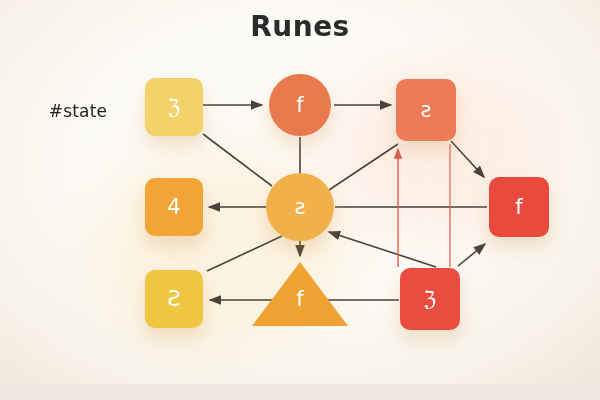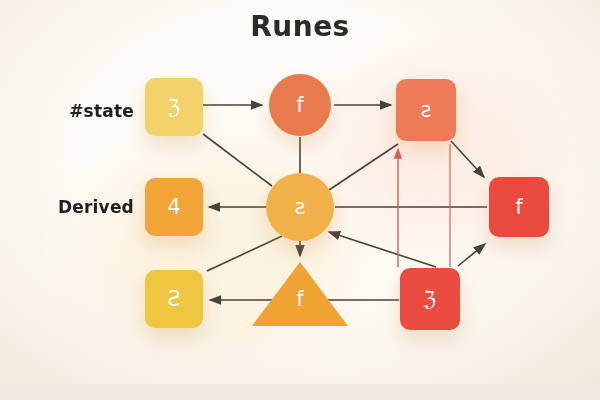--- a/index.html
+++ b/index.html
@@ -9,22 +9,22 @@
     background:radial-gradient(ellipse at 48% 42%, #fdfbf7 45%, #f7f1e7 78%, #efe7da 100%);
   }
   .glow{position:absolute;border-radius:50%;filter:blur(28px);opacity:.55;pointer-events:none;}
   .glow.g1{left:90px;top:150px;width:260px;height:200px;background:#fbeccd;}
   .glow.g2{left:330px;top:60px;width:220px;height:180px;background:#fde4d6;}
   .title{
     position:absolute;left:0;top:10px;width:100%;text-align:center;
     font-size:28px;font-weight:700;letter-spacing:.5px;color:#2b2b2b;
   }
   .rowlabel{
-    position:absolute;left:22px;width:112px;text-align:right;
-    font-size:17px;font-weight:700;color:#1f1f1f;letter-spacing:.2px;
+    position:absolute;left:22px;width:112px;text-align:center;
+    font-size:17px;font-weight:400;color:#1f1f1f;letter-spacing:.2px;
   }
   .rowlabel.r1{top:101px;} .rowlabel.r2{top:197px;} .rowlabel.r3{top:290px;}
   .edges{position:absolute;left:0;top:0;z-index:1;}
   .node{
     position:absolute;z-index:2;display:flex;align-items:center;justify-content:center;
     color:#ffffff;box-shadow:0 10px 18px rgba(215,150,80,.25);
   }
   .node .glyph{font-size:21px;line-height:1;font-weight:400;}
   .square{border-radius:10px;}
   .circle{border-radius:50%;}
@@ -38,21 +38,20 @@
 </head>
 <body>
 
 <div class="stage">
   <div class="glow g1"></div>
   <div class="glow g2"></div>
 
   <div class="title">Runes</div>
 
   <div class="rowlabel r1">#state</div>
-  <div class="rowlabel r2">Derived</div>
 
   <svg class="edges" width="600" height="400" viewBox="0 0 600 400">
     <defs>
       <marker id="ad" viewBox="0 0 8 6" refX="7" refY="3" markerWidth="8" markerHeight="6" orient="auto">
         <path d="M0,0 L8,3 L0,6 Z" fill="#4a4139"></path>
       </marker>
       <marker id="ar" viewBox="0 0 8 6" refX="7" refY="3" markerWidth="8" markerHeight="6" orient="auto">
         <path d="M0,0 L8,3 L0,6 Z" fill="#dd5f4c"></path>
       </marker>
     </defs>

